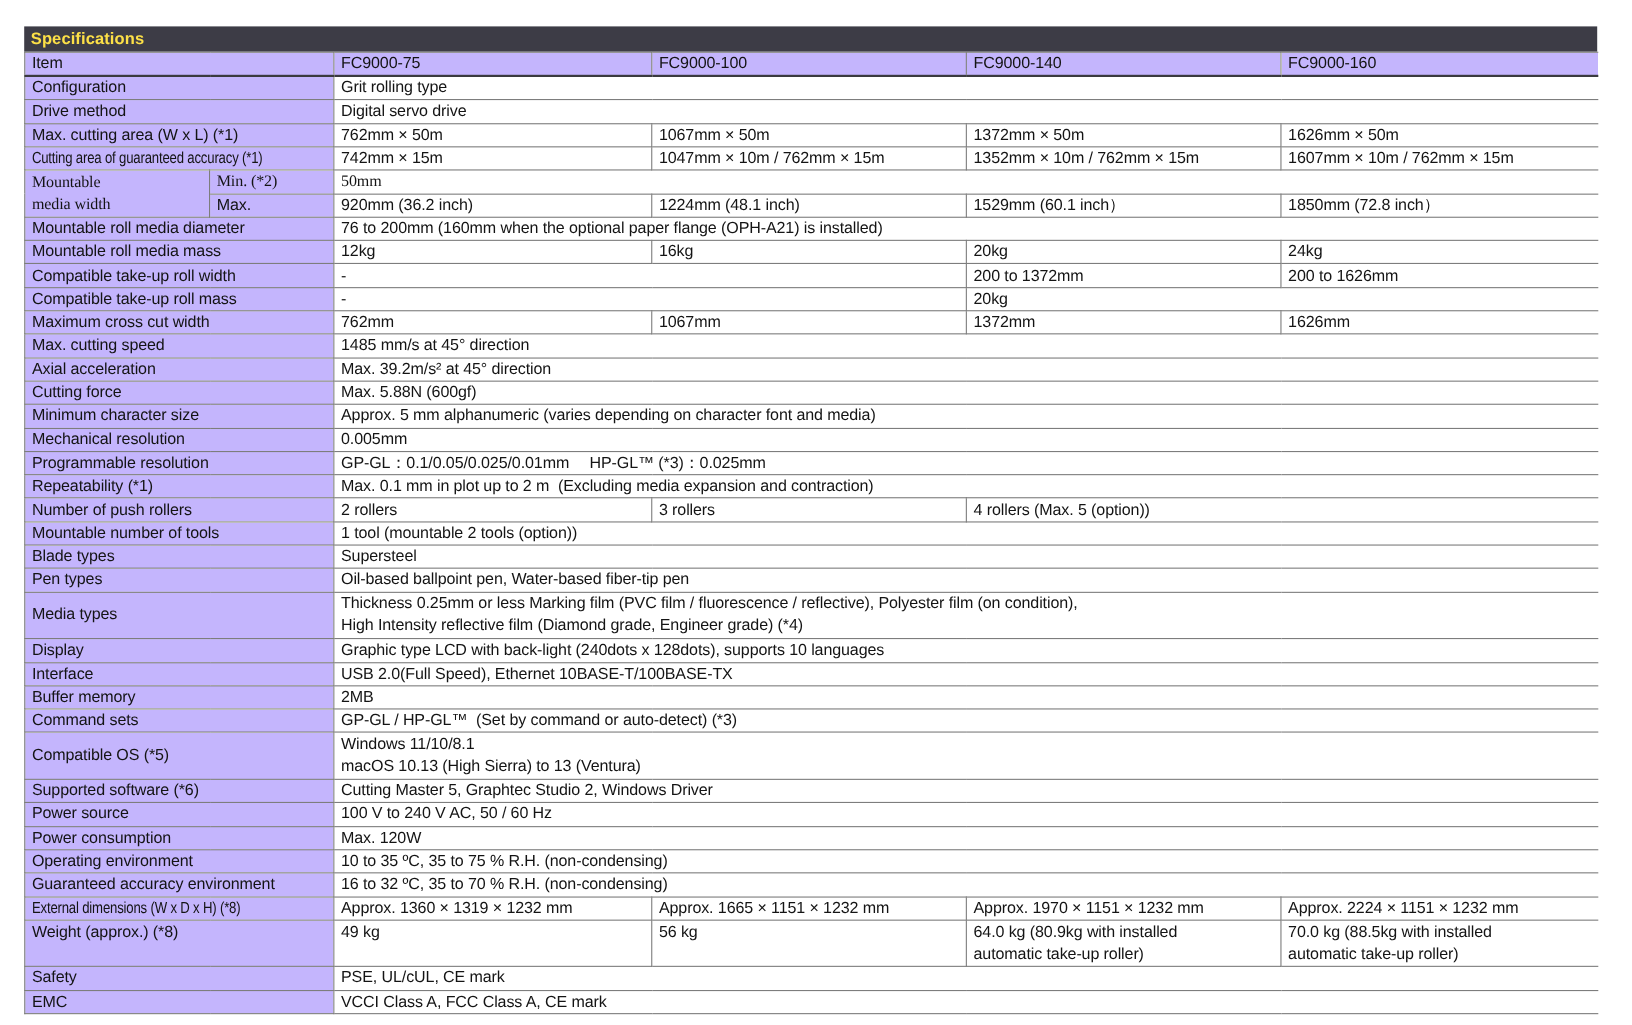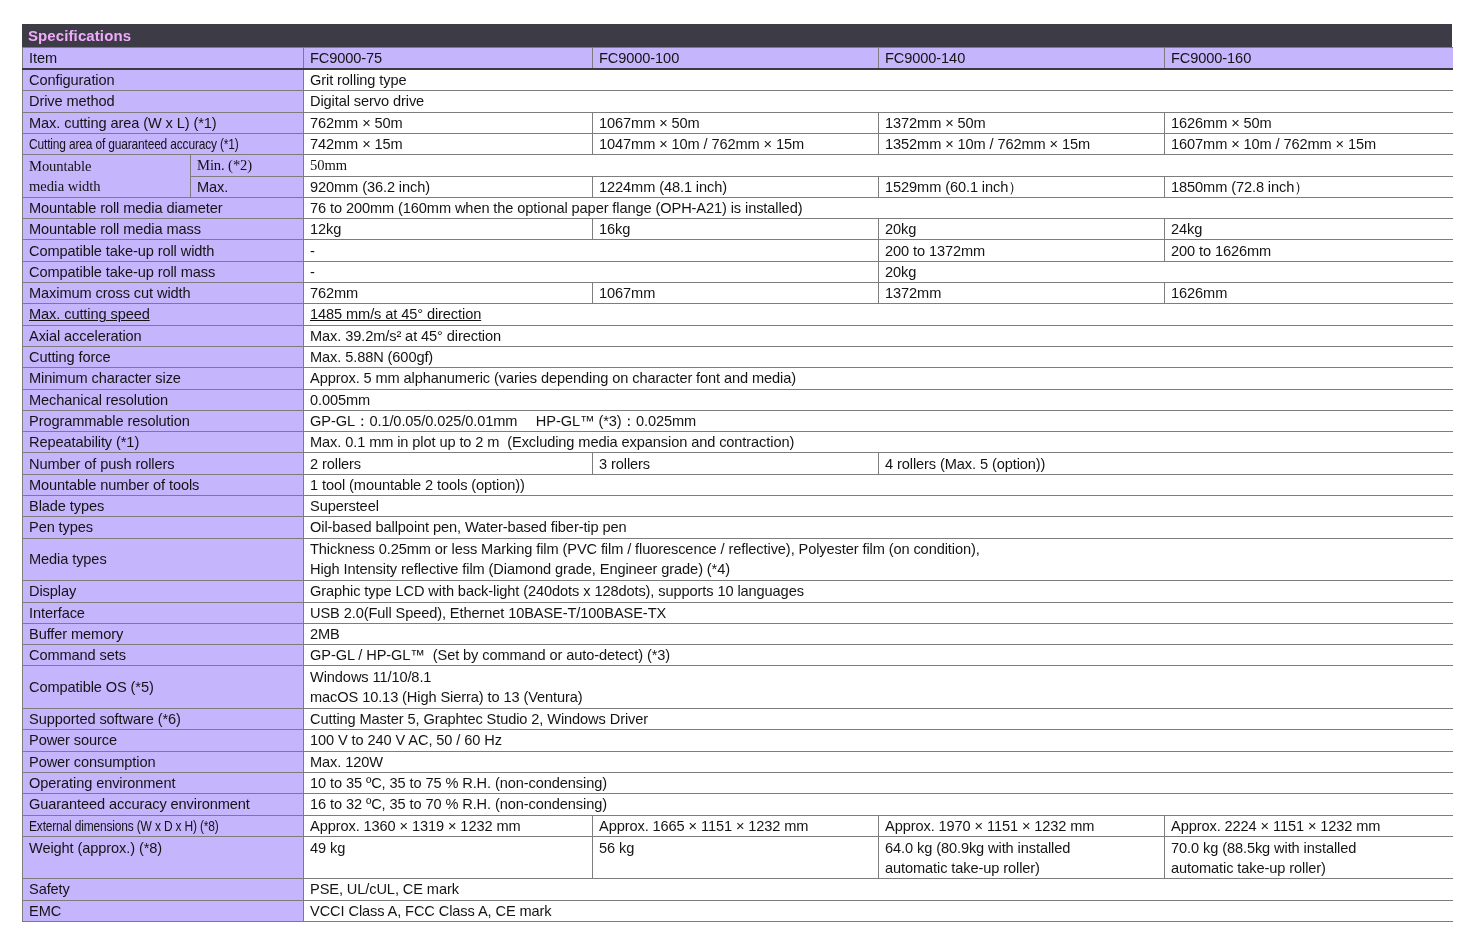--- a/index.html
+++ b/index.html
@@ -32,21 +32,21 @@
   table.spec tr.hdr-row td{border-bottom:2px solid #3a3a3f;}
   .ct{white-space:pre-wrap;}
   .cond{display:inline-block;transform:scaleX(0.82);transform-origin:0 50%;white-space:nowrap;letter-spacing:-0.2px;}
   tr.vtop td{vertical-align:top;}
   tr.vtop td .ct{padding-top:1px;}
 </style>
 </head>
 <body>
 
 <div class="sheet">
-  <div class="title-bar" style="background: rgb(61, 60, 70); color: #f0abfc;">
+  <div class="title-bar" style="background: rgb(61, 60, 70); color: #fde047;">
     <span>Specifications</span>
   </div>
   <table class="spec">
     <colgroup>
         <col style="width: 168px;">
         <col style="width: 113px;">
         <col style="width: 289px;">
         <col style="width: 286px;">
         <col style="width: 286px;">
         <col style="width: 288px;">
@@ -205,21 +205,21 @@
           <td class="val">
             <div class="ct">1067mm</div>
           </td>
           <td class="val">
             <div class="ct">1372mm</div>
           </td>
           <td class="val">
             <div class="ct">1626mm</div>
           </td>
         </tr>
-        <tr style="height: 21.3px; text-decoration: underline;">
+        <tr style="height: 21.3px;">
           <td colspan="2" class="lab">
             <div class="ct">Max. cutting speed</div>
           </td>
           <td colspan="4" class="val">
             <div class="ct">1485 mm/s at 45° direction</div>
           </td>
         </tr>
         <tr style="height: 21.3px; margin-top: 11px;">
           <td colspan="2" class="lab">
             <div class="ct">Axial acceleration</div>

